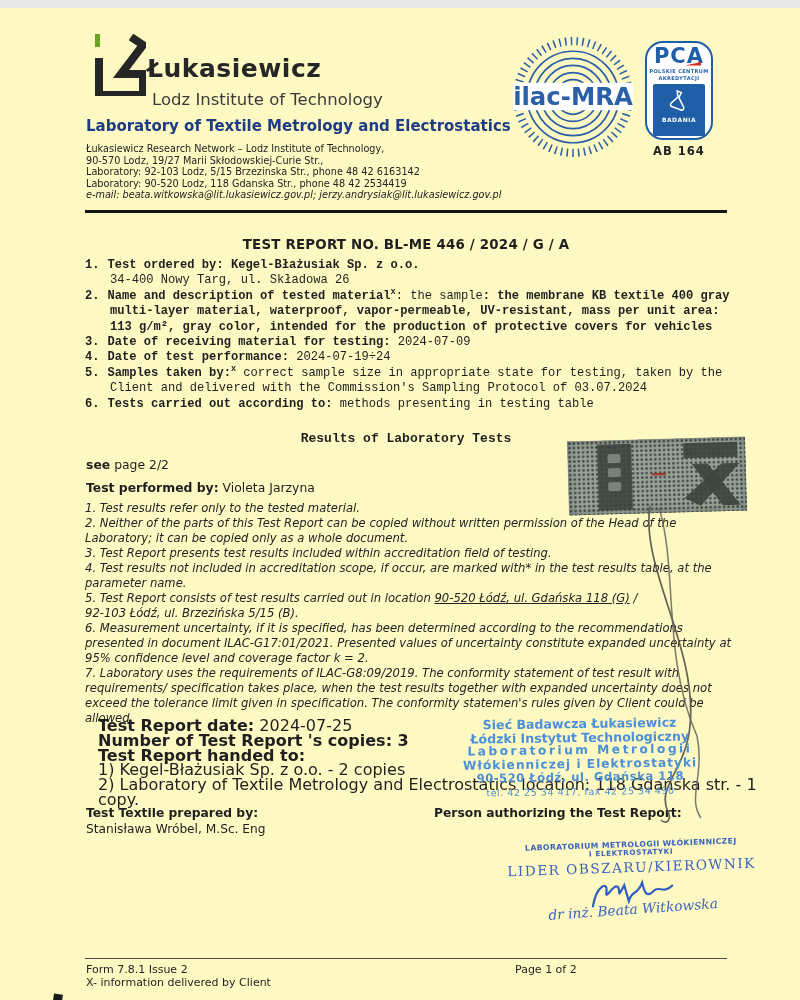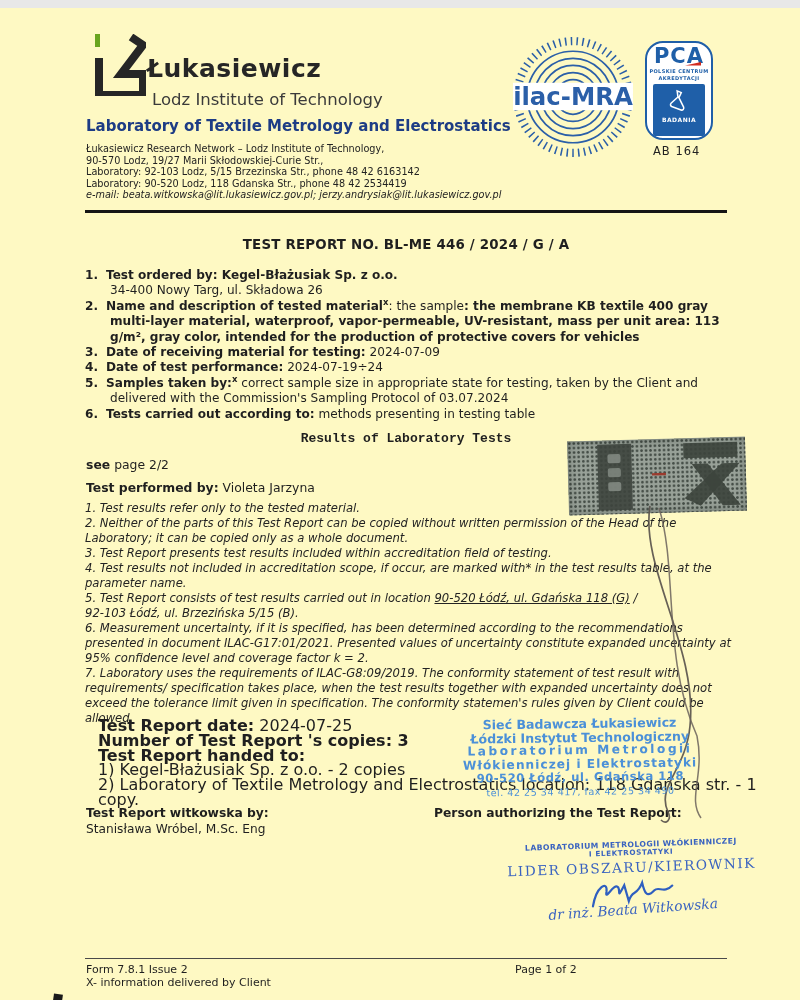--- a/index.html
+++ b/index.html
@@ -18,25 +18,25 @@
   #ilac{left:512px;top:28px;width:122px;height:122px;}
   #pca{left:645px;top:33px;width:68px;height:99px;border:2.5px solid #1f5fa8;border-radius:18px;
        background:#fff;box-sizing:border-box;text-align:center;padding-top:3px;}
   #pca .pca-acr{font-size:21px;font-weight:bold;color:#1f5fa8;letter-spacing:1px;line-height:21px;position:relative;}
   #pca .pca-red{position:absolute;left:38px;top:19px;width:16px;height:3.5px;background:#d22b1f;
        clip-path:polygon(0 100%,100% 0,100% 100%);}
   #pca .pca-small{font-size:5px;font-weight:bold;color:#1f5fa8;letter-spacing:.4px;line-height:6px;margin-top:1px;}
   #pca .pca-box{margin:3px auto 0;width:52px;height:52px;background:#1f5fa8;border-radius:2px;
        display:flex;flex-direction:column;align-items:center;justify-content:flex-start;padding-top:4px;box-sizing:border-box;}
   #pca .pca-badge-label{color:#fff;font-size:6px;font-weight:bold;letter-spacing:.5px;margin-top:2px;}
-  #ab164{left:653px;top:136px;font-size:11.5px;color:#222;letter-spacing:1px;}
+  #ab164{left:653px;top:136px;font-size:11.5px;color:#222;letter-spacing:1px;font-weight:bold;}
 
   
   #report-title{left:85px;top:229px;width:642px;text-align:center;font-weight:bold;font-size:13.4px;letter-spacing:.2px;}
-  #items{left:85px;top:260px;width:648px;font-size:12.1px;line-height:15.4px;}
+  #items{left:85px;top:250px;width:648px;font-size:12.1px;line-height:15.4px;font-family:Liberation Mono, monospace;}
   .item{padding-left:25px;text-indent:-25px;}
   .item .num{font-weight:bold;margin-right:8px;}
   .b{font-weight:bold;}
   sup.xm{font-size:8.5px;font-weight:bold;vertical-align:super;line-height:0;}
 
   
   #results-heading{left:85px;top:423px;width:642px;text-align:center;font-weight:bold;font-size:13px;font-family:Liberation Mono, monospace;}
   #see-line{left:86px;top:449px;font-size:12.4px;}
   #performed{left:86px;top:472px;font-size:12.4px;}
 
@@ -203,21 +203,21 @@
   </div>
 
   <div id="meta" class="abs">
     <div><span class="b">Test Report date:</span><span> 2024-07-25</span></div>
     <div class="b">Number of Test Report 's copies: 3</div>
     <div class="b">Test Report handed to:</div>
     <div>1) Kegel-Błażusiak Sp. z o.o. - 2 copies</div>
     <div>2) Laboratory of Textile Metrology and Electrostatics location: 118 Gdańska str. - 1 copy.</div>
   </div>
 
-  <div id="prepared-label" class="abs">Test Report witkowska by:</div>
+  <div id="prepared-label" class="abs">Test Textile prepared by:</div>
   <div id="prepared-name" class="abs">Stanisława Wróbel, M.Sc. Eng</div>
   <div id="authorizing" class="abs">Person authorizing the Test Report:</div>
 
   <div id="auth-stamp" class="abs">
     <div class="as1">LABORATORIUM METROLOGII WŁÓKIENNICZEJ</div>
     <div class="as2">I ELEKTROSTATYKI</div>
     <div class="as3">LIDER OBSZARU/KIEROWNIK</div>
     <svg id="sig" width="96" height="42" viewBox="0 0 96 42">
       <path d="M8,32 C12,12 24,6 22,18 C20,28 30,8 34,14 C36,18 32,26 40,12 L44,28 C48,16 52,24 58,10 C60,20 62,26 70,18 C74,14 80,22 88,14" fill="none" stroke="#2f5fc0" stroke-width="2.2" stroke-linecap="round"></path>
     </svg>

